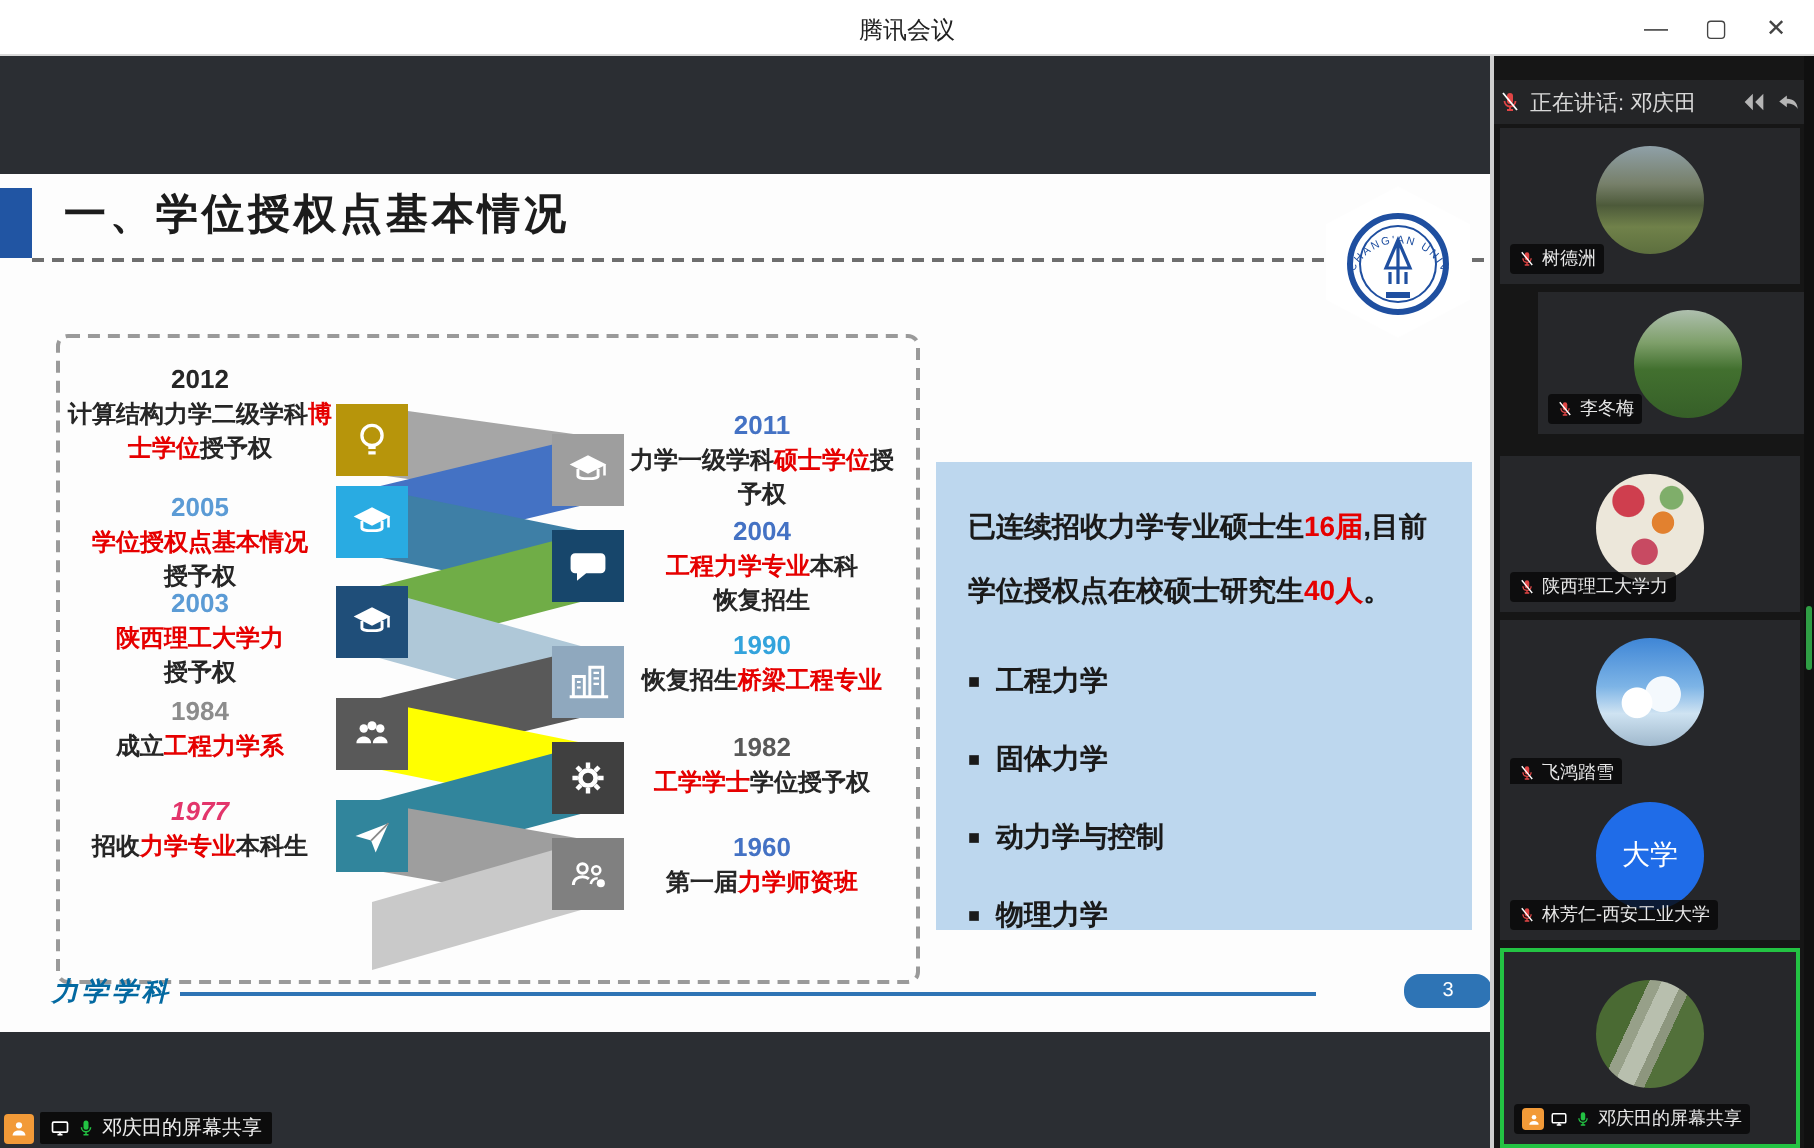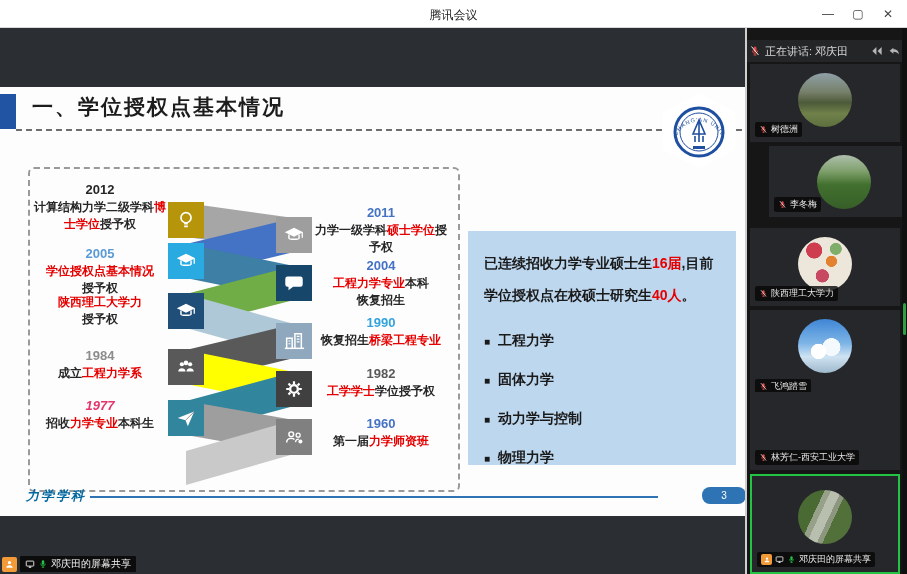--- a/index.html
+++ b/index.html
@@ -185,20 +185,21 @@
             <div class="tl-year" style="color: rgb(38, 38, 38);">2012</div>
             <div class="tl-line"><span>计算结构力学二级学科</span><span class="red">博</span></div>
             <div class="tl-line"><span class="red">士学位</span><span>授予权</span></div>
           </div>
           <div class="tl-entry left" style="top: 159px;">
             <div class="tl-year" style="color: rgb(91, 155, 213);">2005</div>
             <div class="tl-line"><span class="red">学位授权点基本情况</span></div>
             <div class="tl-line"><span>授予权</span></div>
           </div>
           <div class="tl-entry left" style="top: 207px;">
+            <div class="tl-year" style="color: rgb(91, 155, 213);">2003</div>
             <div class="tl-line"><span class="red">陕西理工大学力</span></div>
             <div class="tl-line"><span>授予权</span></div>
           </div>
           <div class="tl-entry left" style="top: 261px;">
             <div class="tl-year" style="color: rgb(140, 140, 140);">1984</div>
             <div class="tl-line"><span>成立</span><span class="red">工程力学系</span></div>
           </div>
           <div class="tl-entry left" style="top: 311px;">
             <div class="tl-year" style="color: rgb(227, 53, 107); font-style: italic;">1977</div>
             <div class="tl-line"><span>招收</span><span class="red">力学专业</span><span>本科生</span></div>
@@ -348,20 +349,21 @@
           <div class="nlabel">
             <svg width="9" height="9" viewBox="0 0 24 24">
               <rect x="9" y="3" width="6" height="11" rx="3" fill="#e04545"></rect>
               <path d="M6.5 11a5.5 5.5 0 0 0 11 0M12 16.5V20M9 20h6" stroke="#e04545" stroke-width="1.8" fill="none"></path>
               <path d="M5 3l14 17" stroke="#fff" stroke-width="1.8"></path>
             </svg>
             <span>飞鸿踏雪</span>
           </div>
         </div>
         <div class="tile" style="top: 364px; height: 78px;">
+          <div class="av av-initials">大学</div>
           <div class="nlabel">
             <svg width="9" height="9" viewBox="0 0 24 24">
               <rect x="9" y="3" width="6" height="11" rx="3" fill="#e04545"></rect>
               <path d="M6.5 11a5.5 5.5 0 0 0 11 0M12 16.5V20M9 20h6" stroke="#e04545" stroke-width="1.8" fill="none"></path>
               <path d="M5 3l14 17" stroke="#fff" stroke-width="1.8"></path>
             </svg>
             <span>林芳仁-西安工业大学</span>
           </div>
         </div>
         <div class="tile active" style="top: 446px; height: 100px;">

